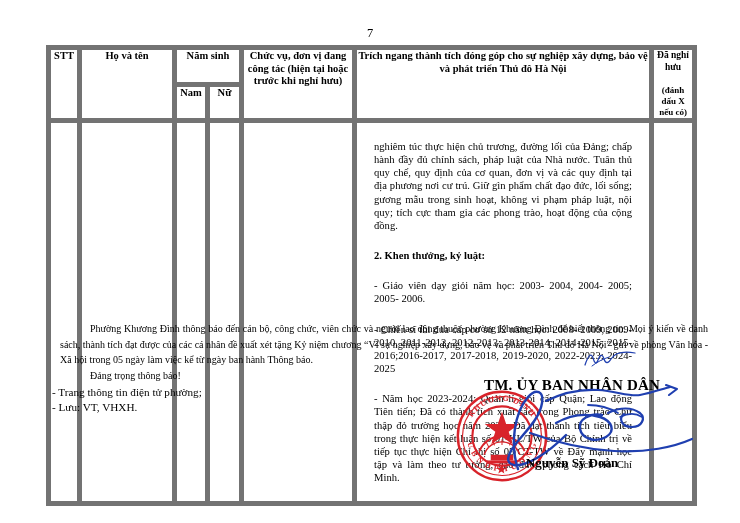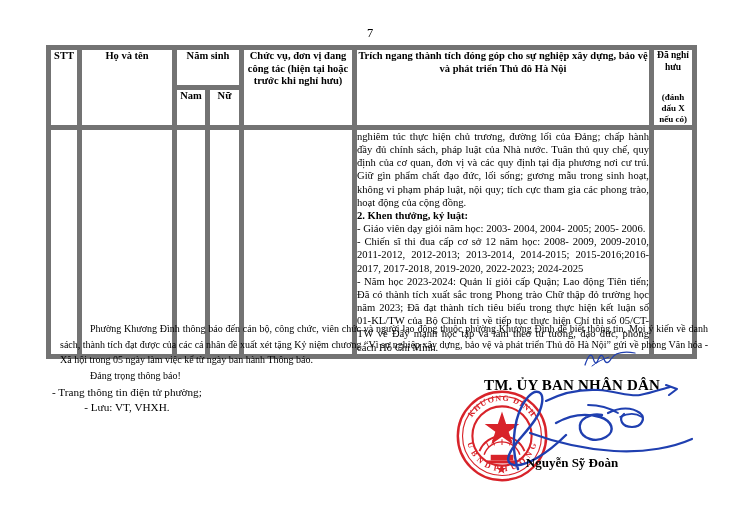--- a/index.html
+++ b/index.html
@@ -55,42 +55,42 @@
   .hdr-small {
     font-weight: bold;
     font-size: 9.5px;
     line-height: 11.5px;
   }
   .hdr-sub {
     font-weight: bold;
     font-size: 9px;
     line-height: 11px;
     display: block;
-    margin-top: 19px;
+    margin-top: 12px;
   }
 
   .col-stt   { width: 31px; }
   .col-name  { width: 95px; }
   .col-nam   { width: 33px; }
   .col-nu    { width: 34px; }
   .col-chucvu{ width: 113px; }
   .col-trich { width: 297px; }
   .col-nghi  { width: 43px; }
 
   
   .body-cell {
     font-size: 10.6px;
     line-height: 13.15px;
     text-align: justify;
     text-justify: inter-word;
     padding: 2px 4px 2px 4px;
     hyphens: none;
   }
   .body-cell p {
-    margin: 0;
+    margin: 17px;
   }
   .body-cell p.b {
     font-weight: bold;
   }
 
   
   .para {
     position: absolute;
     left: 60px;
     width: 648px;
@@ -117,21 +117,21 @@
     position: absolute;
     left: 52px;
     top: 385px;
     font-size: 11.2px;
     line-height: 14.6px;
   }
   .recipients .title {
     font-weight: bold;
     font-style: italic;
   }
-  .recipients .item { white-space: nowrap; text-align: center; }
+  .recipients .item { white-space: nowrap; }
 
   
   .sign-block {
     position: absolute;
     left: 452px;
     top: 379px;
     width: 240px;
     text-align: center;
   }
   .sign-line1, .sign-line2 {

